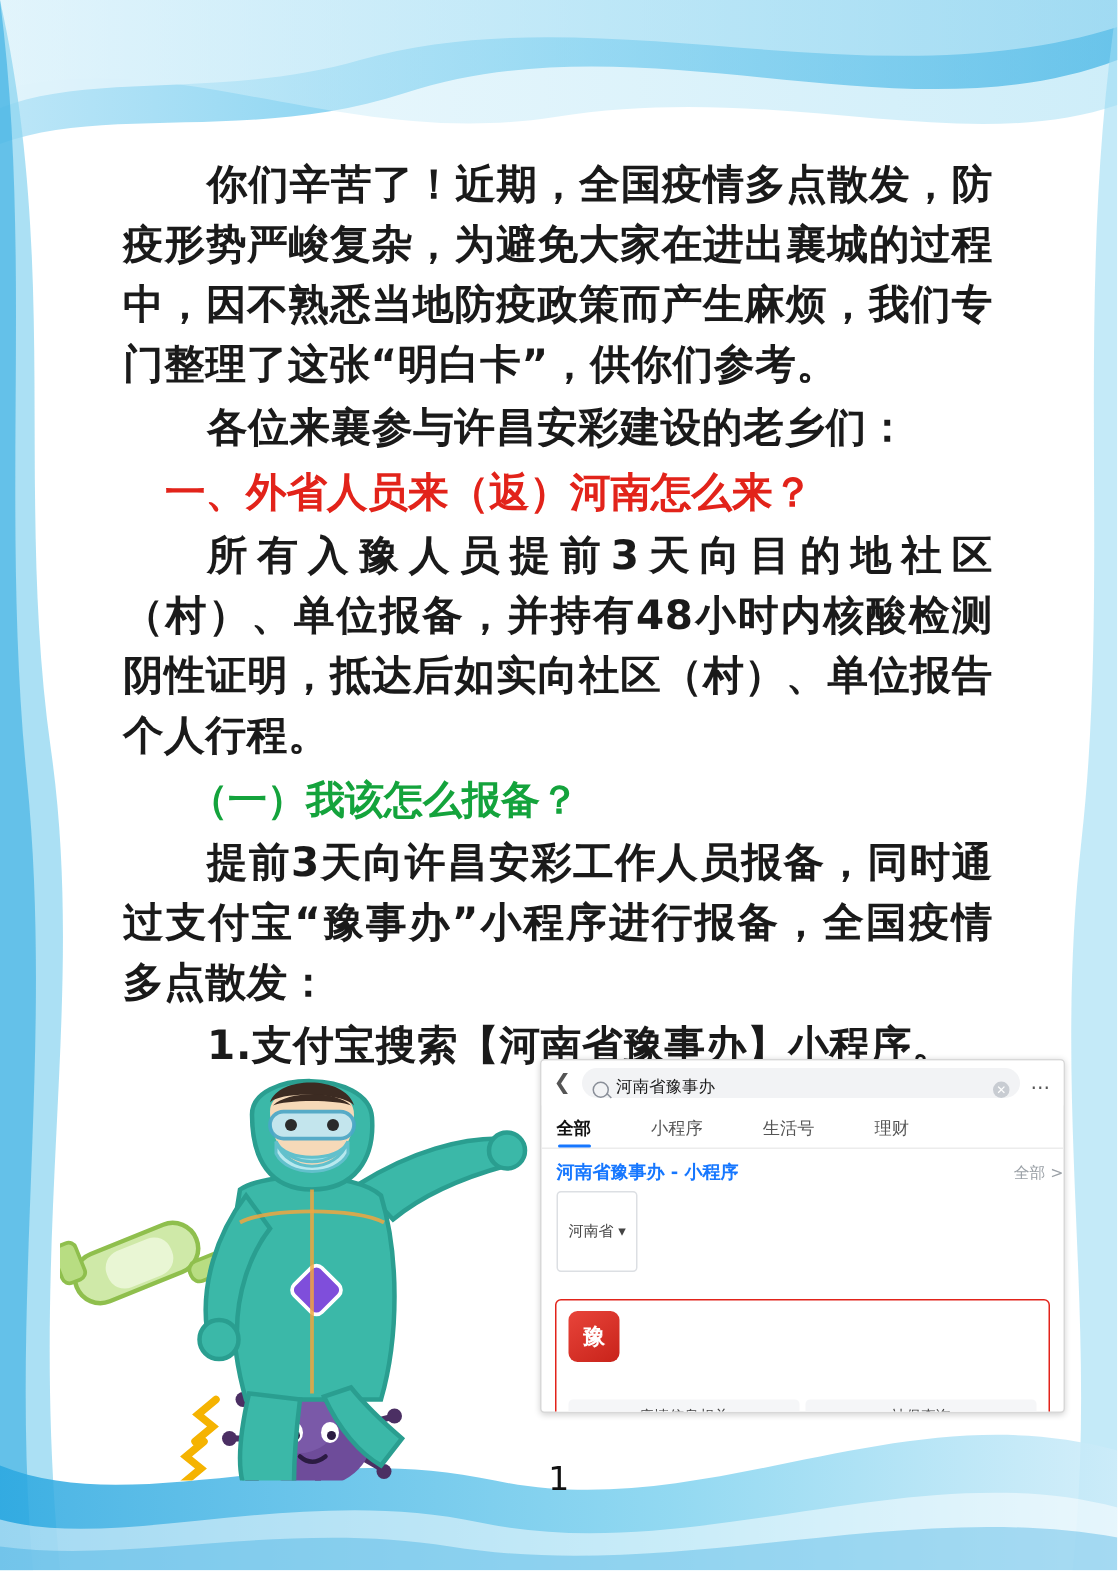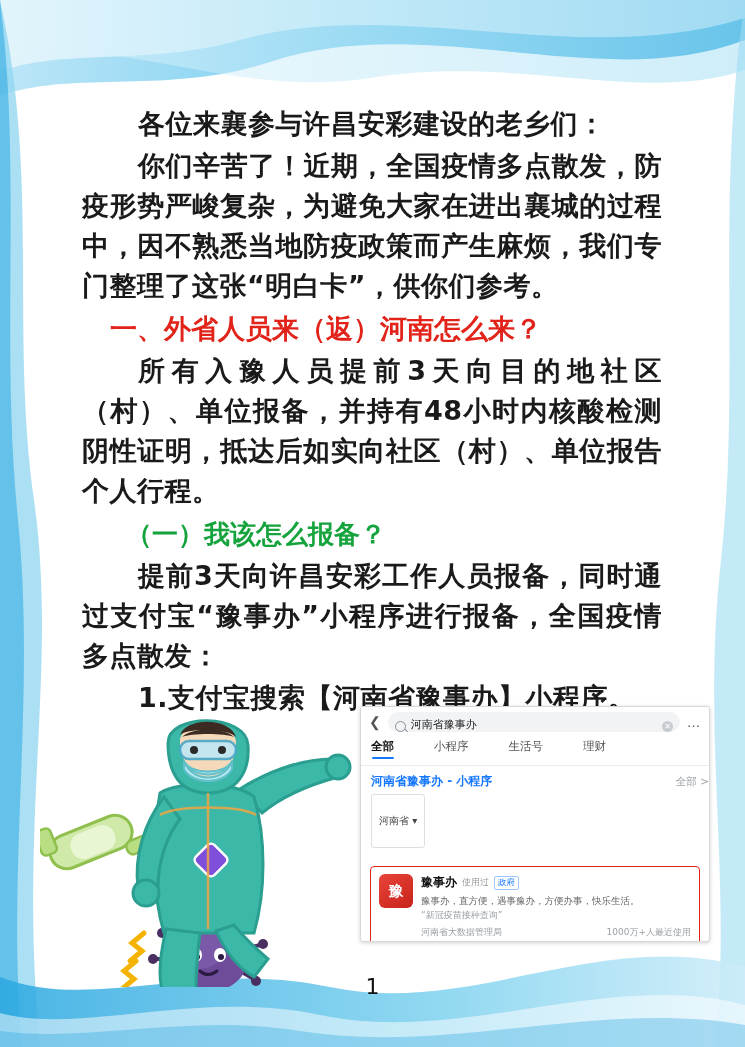--- a/index.html
+++ b/index.html
@@ -179,21 +179,21 @@
     text-align: center;
     flex: 0 0 auto;
   }
   .ps-dots {
     font-size: 13px;
     color: #555;
     letter-spacing: 1px;
   }
   .ps-tabs {
     display: flex;
-    align-items: flex-start;
+    align-items: flex-end;
     padding: 2px 10px 0 10px;
     gap: 40px;
     border-bottom: 1px solid #ececec;
     height: 26px;
   }
   .ps-tab {
     font-size: 11.5px;
     color: #555;
     position: relative;
     padding-bottom: 5px;
@@ -361,22 +361,22 @@
         <stop offset="60%" stop-color="#7fd2ef"></stop>
         <stop offset="100%" stop-color="#cdecf9"></stop>
       </linearGradient>
     </defs>
     <path d="M0,230 L745,230 L745,150 C600,110 470,200 330,170 C200,142 90,196 0,160 Z" fill="url(#gbot)" opacity="0.85"></path>
     <path d="M0,230 L745,230 L745,188 C610,152 460,228 320,198 C200,172 80,218 0,196 Z" fill="#ffffff" opacity="0.5"></path>
     <path d="M0,230 L745,230 L745,208 C600,182 450,238 300,214 C190,196 90,226 0,214 Z" fill="#2aa7e0" opacity="0.35"></path>
   </svg>
 
   <div class="content">
+    <p class="para indent">你们辛苦了！近期，全国疫情多点散发，防疫形势严峻复杂，为避免大家在进出襄城的过程中，因不熟悉当地防疫政策而产生麻烦，我们专门整理了这张“明白卡”，供你们参考。</p>
     <p class="para indent">各位来襄参与许昌安彩建设的老乡们：</p>
-    <p class="para indent">你们辛苦了！近期，全国疫情多点散发，防疫形势严峻复杂，为避免大家在进出襄城的过程中，因不熟悉当地防疫政策而产生麻烦，我们专门整理了这张“明白卡”，供你们参考。</p>
     <p class="heading-red">一、外省人员来（返）河南怎么来？</p>
     <p class="para indent">所有入豫人员提前3天向目的地社区（村）、单位报备，并持有48小时内核酸检测阴性证明，抵达后如实向社区（村）、单位报告个人行程。</p>
     <p class="heading-green">（一）我该怎么报备？</p>
     <p class="para indent">提前3天向许昌安彩工作人员报备，同时通过支付宝“豫事办”小程序进行报备，全国疫情多点散发：</p>
     <p class="para indent">1.支付宝搜索【河南省豫事办】小程序。</p>
   </div>
 
   <svg class="mascot" viewBox="0 0 330 290">
 
     <g>
@@ -474,33 +474,20 @@
     <div class="ps-sectionrow">
       <span class="ps-section-title">河南省豫事办 - 小程序</span>
       <span class="ps-section-more">全部 &gt;</span>
     </div>
 
     <div class="ps-filter">河南省 ▾</div>
 
     <div class="ps-card">
       <div class="ps-card-head">
         <div class="ps-logo">豫</div>
-        <div class="ps-card-body">
-          <div class="ps-title-row">
-            <span class="ps-app-name">豫事办</span>
-            <span class="ps-used">使用过</span>
-            <span class="ps-tag">政府</span>
-          </div>
-          <div class="ps-desc">豫事办，直方便，遇事豫办，方便办事，快乐生活。</div>
-          <div class="ps-sub">“新冠疫苗接种查询”</div>
-          <div class="ps-provider-row">
-            <span class="ps-provider">河南省大数据管理局</span>
-            <span class="ps-users">1000万+人最近使用</span>
-          </div>
-        </div>
       </div>
       <div class="ps-actions">
         <span class="ps-action">疫情信息相关</span>
         <span class="ps-action">社保查询</span>
       </div>
     </div>
   </div>
 
   <div class="page-number">1</div>
 </div>

